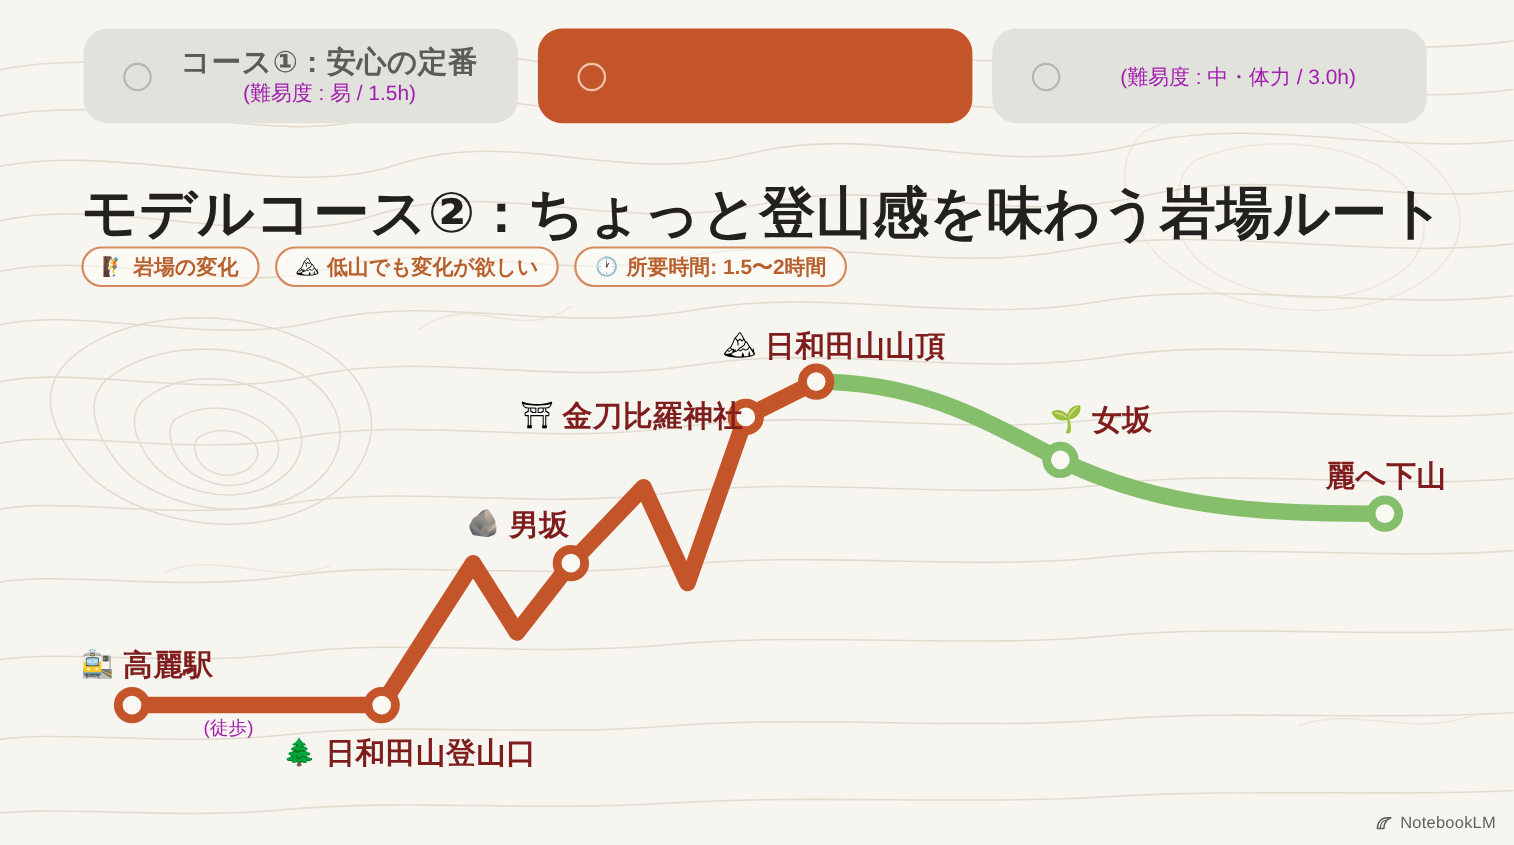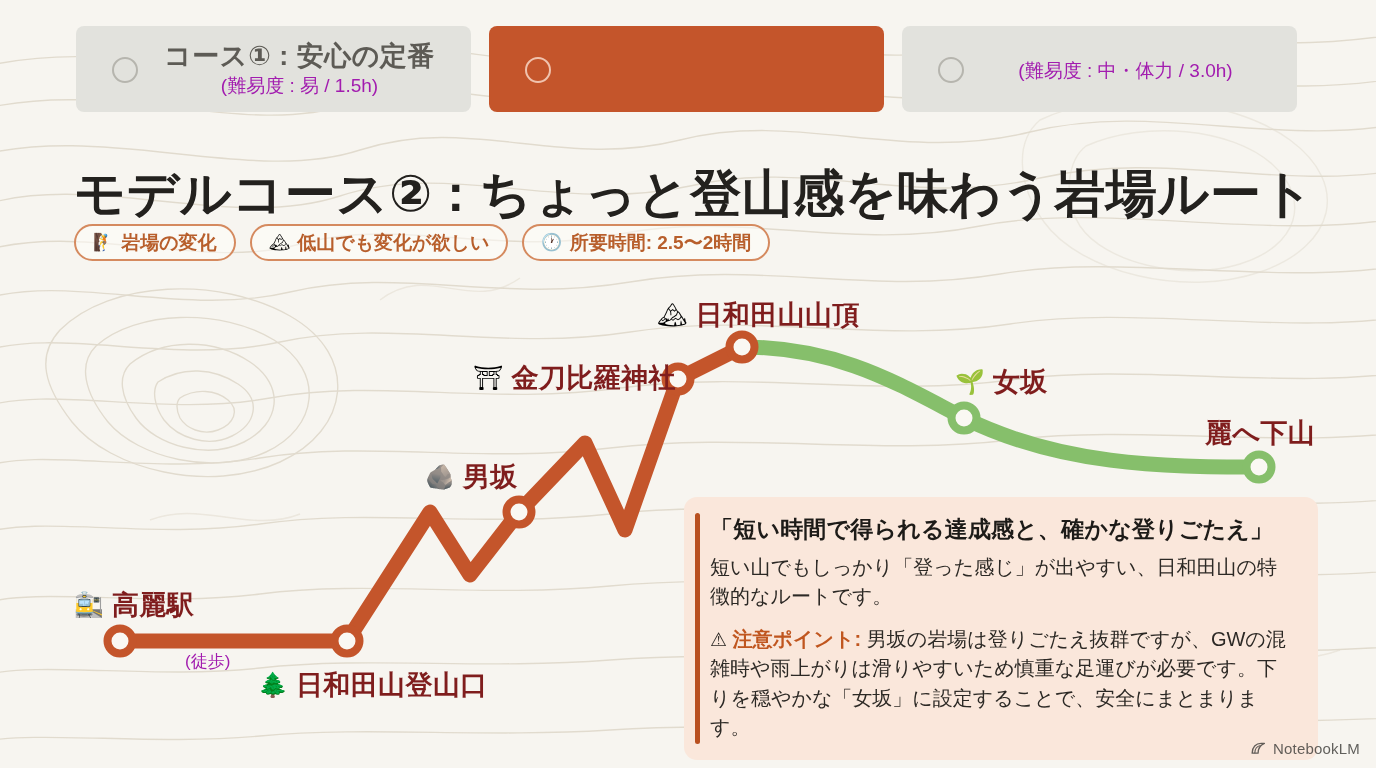--- a/index.html
+++ b/index.html
@@ -38,21 +38,21 @@
     position: absolute;
     left: 76px;
     top: 26px;
     display: flex;
     gap: 18px;
   }
 
   .tab {
     width: 395px;
     height: 86px;
-    border-radius: 8px;
+    border-radius: 22px;
     display: flex;
     align-items: center;
     padding-left: 36px;
     background: #e2e2dd;
   }
 
   .tab.active {
     background: #c4552b;
   }
 
@@ -307,21 +307,21 @@
     <div class="pill">
       <span class="pill-emoji">🧗</span>
       <span class="pill-label">岩場の変化</span>
     </div>
     <div class="pill">
       <span class="pill-emoji">🏔</span>
       <span class="pill-label">低山でも変化が欲しい</span>
     </div>
     <div class="pill">
       <span class="pill-emoji">🕐</span>
-      <span class="pill-label">所要時間: 2.5〜2時間</span>
+      <span class="pill-label">所要時間: 1.5〜2時間</span>
     </div>
   </div>
 
   <svg id="route" viewBox="0 0 1376 768" aria-hidden="true">
     <g id="route-paths" fill="none" stroke-linecap="round" stroke-linejoin="round">
         <path d="M742,347 C840,347 900,385 964,418 C1060,465 1160,467 1259,467" stroke="#86bf6b" stroke-width="15" fill="none" stroke-linecap="round" stroke-linejoin="round"></path>
         <path d="M120,641 L347,641 L430,512 L470,575 L519,512 L585,443 L625,530 L678,379 L742,347" stroke="#c4552b" stroke-width="15" fill="none" stroke-linecap="round" stroke-linejoin="round"></path>
       </g>
     <g id="route-nodes">
         <circle cx="120" cy="641" r="12.5" fill="#faf8f3" stroke="#c4552b" stroke-width="8"></circle>
@@ -359,29 +359,20 @@
         <span class="emj">🌱</span>
         <span class="txt">女坂</span>
       </div>
       <div class="node-label" style="left: 1205px; top: 415px;">
         <span class="txt">麗へ下山</span>
       </div>
     </div>
 
   <div class="walk-note">(徒歩)</div>
 
-  <div class="info-card">
-    <div class="info-title">「短い時間で得られる達成感と、確かな登りごたえ」</div>
-    <div class="info-body">短い山でもしっかり「登った感じ」が出やすい、日和田山の特徴的なルートです。</div>
-    <div class="info-warn">
-      <span class="warn-emoji">⚠</span>
-      <span class="warn-key">注意ポイント:</span>
-      <span> 男坂の岩場は登りごたえ抜群ですが、GWの混雑時や雨上がりは滑りやすいため慎重な足運びが必要です。下りを穏やかな「女坂」に設定することで、安全にまとまります。</span>
-    </div>
-  </div>
 
   <div class="watermark">
     <svg width="17" height="17" viewBox="0 0 20 20">
       <path d="M2.5 15.5 C2.5 8.5 7 4 13 4 L17 4 C12 6 9.5 9.5 9.5 15.5 Z" fill="none" stroke="#3b3a37" stroke-width="1.5" stroke-linejoin="round"></path>
       <path d="M5.6 15.5 C5.6 10.6 8.6 7.2 12.4 6.4" fill="none" stroke="#3b3a37" stroke-width="1.3"></path>
     </svg>
     <span class="wm-text">NotebookLM</span>
   </div>
 
 </div>

